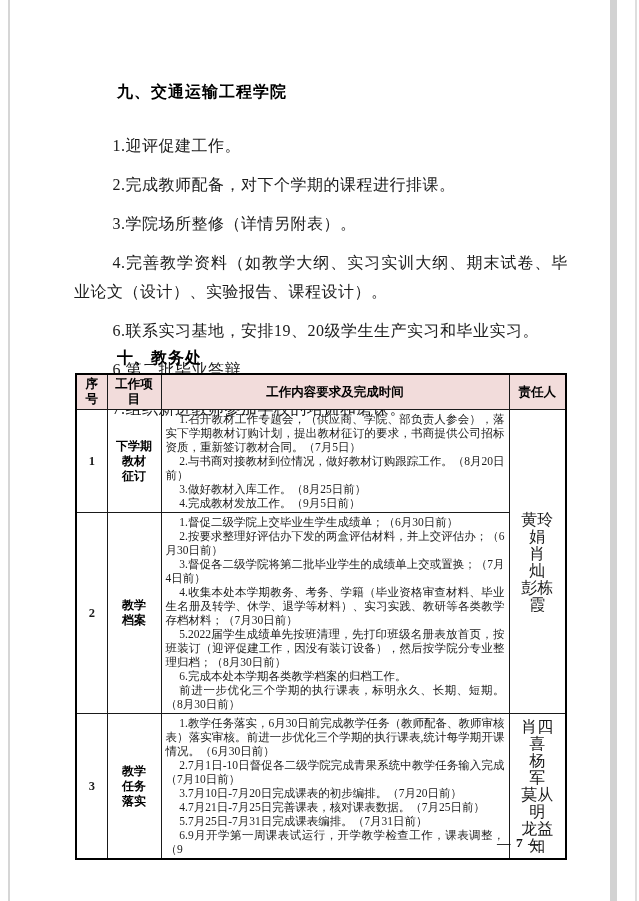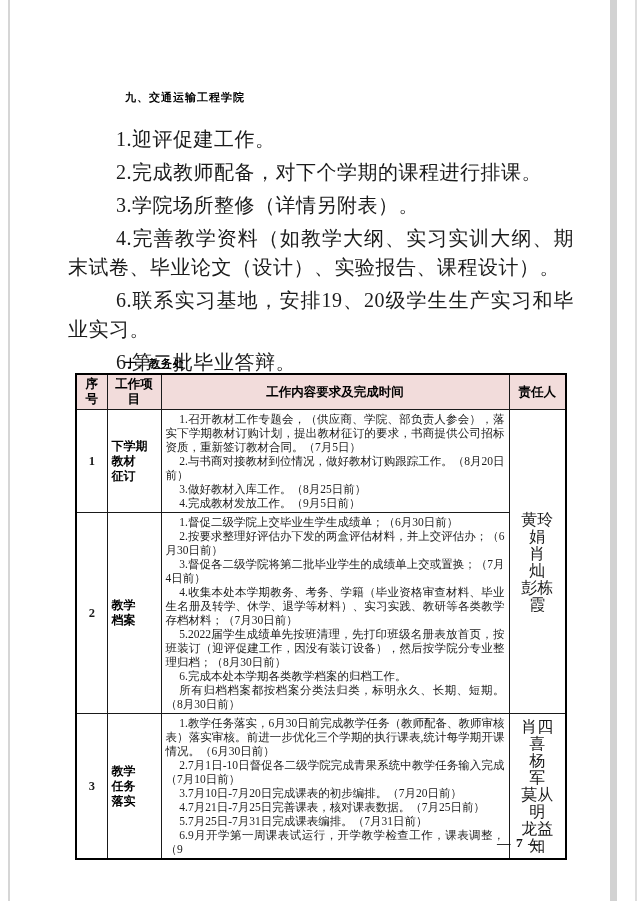--- a/index.html
+++ b/index.html
@@ -11,33 +11,33 @@
     font-family:"Liberation Serif", serif;
     color:#1b1b1b;
     -webkit-font-smoothing:antialiased;
   }
   
   .scan-left{position:absolute;left:8px;top:0;width:2px;height:901px;background:#d6d6d6;}
   .scan-right-strip{position:absolute;left:610px;top:0;width:7px;height:901px;background:#d2d2d2;}
   .scan-right-line{position:absolute;left:635px;top:0;width:2px;height:901px;background:#dedede;}
 
   .sec-title{
-    position:absolute;left:113px;margin:12px;
+    position:absolute;left:113px;margin:4px;
     font-family:"Liberation Sans", sans-serif;
-    font-weight:bold;font-size:11px;color:#000;
+    font-weight:bold;font-size:16px;color:#000;
     letter-spacing:1px;white-space:nowrap;
   }
   #sec9-title{top:78px;}
   #sec10-title{top:344px;}
 
   .list{
     position:absolute;left:64px;top:121px;width:514px;
   }
   .list p{
-    margin:4px;font-size:20px;line-height:29px;
+    margin:10px;font-size:16px;line-height:29px;
     text-indent:2.4em;text-align:justify;letter-spacing:0.5px;
   }
 
   table.work{
     position:absolute;left:75px;top:373px;
     width:490px;border-collapse:collapse;table-layout:fixed;
     border:2px solid #000000;
   }
   table.work th, table.work td{
     border:1px solid #1a1a1a;
@@ -52,21 +52,21 @@
     background:#f2dcdb;
     font-family:"Liberation Sans", sans-serif;
     font-weight:bold;font-size:12.5px;line-height:15px;
     color:#000;text-align:center;height:30px;
   }
   td.no{
     text-align:center;font-weight:bold;font-size:12.5px;
     font-family:"Liberation Serif", serif;
   }
   td.proj{
-    font-weight:bold;font-size:12px;line-height:15px;
+    text-align:center;font-weight:bold;font-size:12px;line-height:15px;
     font-family:Liberation Sans, sans-serif;
     white-space:pre-line;color:#000;
   }
   td.content{vertical-align:top;padding:3px 5px 2px 5px;}
   td.content p{
     margin:0;font-size:11.5px;line-height:14px;
     text-indent:1.2em;text-align:justify;
   }
   td.resp{
     text-align:center;font-size:16px;line-height:17px;
@@ -140,21 +140,21 @@
         <td class="no">2</td>
         <td class="proj">教学
 档案</td>
         <td class="content">
           <p>1.督促二级学院上交毕业生学生成绩单；（6月30日前）</p>
           <p>2.按要求整理好评估办下发的两盒评估材料，并上交评估办；（6月30日前）</p>
           <p>3.督促各二级学院将第二批毕业学生的成绩单上交或置换；（7月4日前）</p>
           <p>4.收集本处本学期教务、考务、学籍（毕业资格审查材料、毕业生名册及转学、休学、退学等材料）、实习实践、教研等各类教学存档材料；（7月30日前）</p>
           <p>5.2022届学生成绩单先按班清理，先打印班级名册表放首页，按班装订（迎评促建工作，因没有装订设备），然后按学院分专业整理归档；（8月30日前）</p>
           <p>6.完成本处本学期各类教学档案的归档工作。</p>
-          <p>所有归档档案都按档案分类法归类，标明永久、长期、短期。（8月30日前）</p>
+          <p>前进一步优化三个学期的执行课表，标明永久、长期、短期。（8月30日前）</p>
         </td>
       </tr>
       <tr class="r3">
         <td class="no">3</td>
         <td class="proj">教学
 任务
 落实</td>
         <td class="content">
           <p>1.教学任务落实，6月30日前完成教学任务（教师配备、教师审核表）落实审核。前进一步优化三个学期的执行课表,统计每学期开课情况。（6月30日前）</p>
           <p>2.7月1日-10日督促各二级学院完成青果系统中教学任务输入完成（7月10日前）</p>

